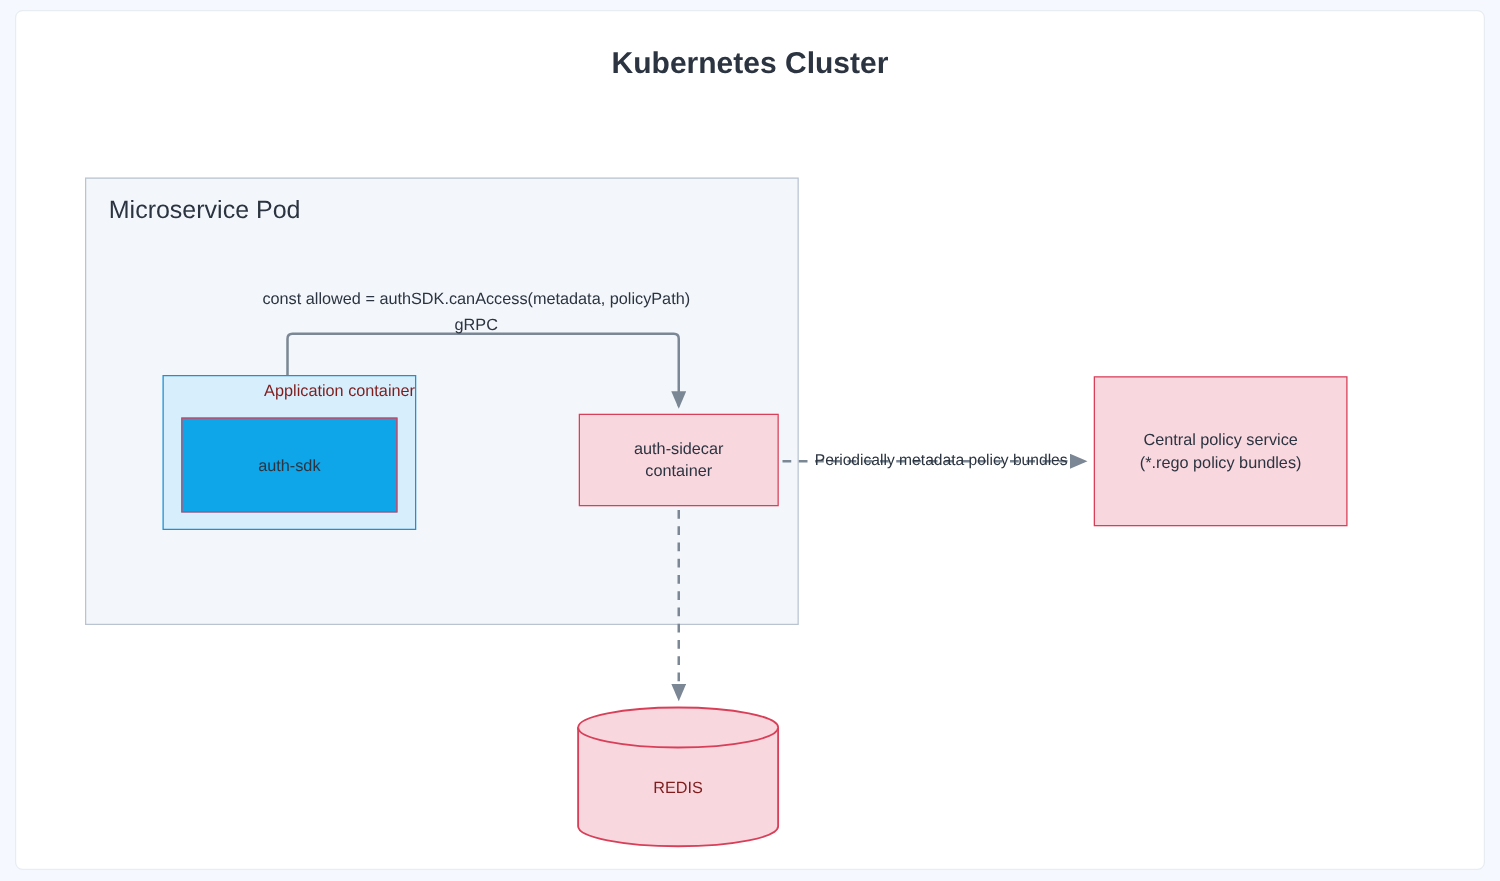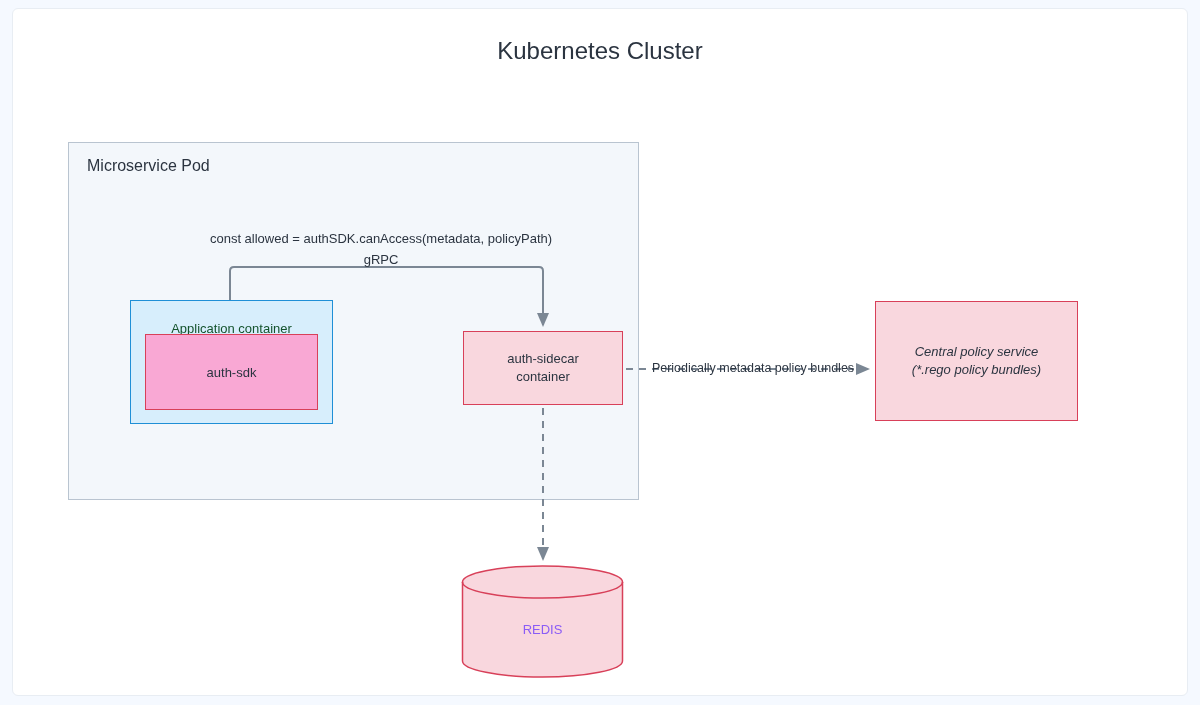--- a/index.html
+++ b/index.html
@@ -20,30 +20,30 @@
     background: #fff;
     border: 1px solid #e8edf3;
     border-radius: 6px;
   }
   .title {
     position: absolute;
     top: 28px;
     left: 0; right: 0;
     text-align: center;
     font-size: 24px;
-    font-weight: 400;
+    font-weight: 700;
     color: #2b3440;
   }
   .group {
     position: absolute;
     background: #f3f7fb;
     border: 1px solid #b9c4d0;
   }
   .group-title {
-    font-size: 16px;
+    font-size: 20px;
     font-weight: 400;
     color: #2b3440;
     padding: 14px 18px 0 18px;
   }
   
   .pod {
     left: 55px; top: 133px;
     width: 571px; height: 358px;
   }
   
@@ -54,31 +54,31 @@
   .authns .group-title { text-align: center; padding-top: 14px; }
   
   .appc {
     position: absolute;
     left: 117px; top: 291px;
     width: 203px; height: 124px;
     background: #d7eefc;
     border: 1.5px solid #1f8fd6;
   }
   .appc .label {
-    text-align: center;
+    text-align: right;
     font-size: 13px;
-    padding-top: 20px;
-    color: #14532d;
+    padding-top: 4px;
+    color: #7f1d1d;
   }
   
   .sdk {
     position: absolute;
     left: 132px; top: 325px;
     width: 173px; height: 76px;
-    background: #f9a8d4;
+    background: #0ea5e9;
     border: 1.5px solid #d84059;
     display: flex; align-items: center; justify-content: center;
     font-size: 13px;
   }
   
   .sidecar {
     position: absolute;
     left: 450px; top: 322px;
     width: 160px; height: 74px;
     background: #f9d7de;
@@ -92,36 +92,35 @@
   .policy {
     position: absolute;
     left: 862px; top: 292px;
     width: 203px; height: 120px;
     background: #f9d7de;
     border: 1.5px solid #d84059;
     display: flex; align-items: center; justify-content: center;
     text-align: center;
     font-size: 13px;
     line-height: 1.4;
-    font-style: italic;
   }
   
   .redis {
     position: absolute;
     left: 447px; top: 555px;
     width: 165px; height: 115px;
   }
   .redis svg { display: block; }
   .redis-label {
     position: absolute;
     left: 0; right: 0;
     top: 58px;
     text-align: center;
     font-size: 13px;
-    color: #8b5cf6;
+    color: #7f1d1d;
   }
   
   .lbl {
     position: absolute;
     font-size: 13px;
     color: #2b3440;
     text-align: center;
     pointer-events: none;
   }
   .lbl-code { left: 168px; top: 222px; width: 400px; }

